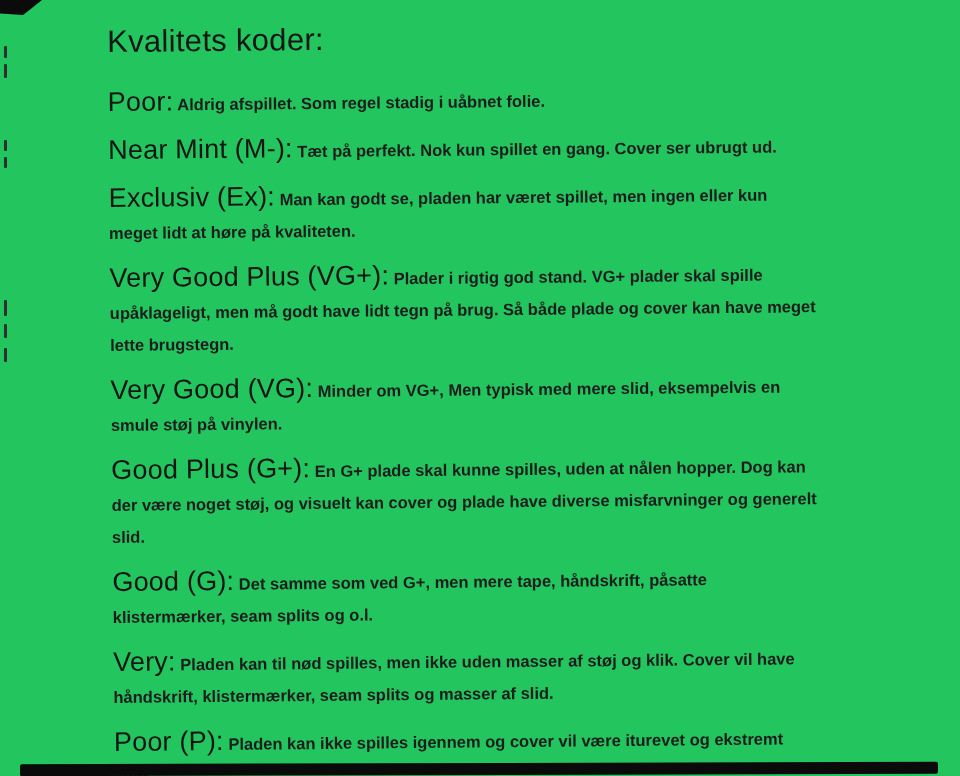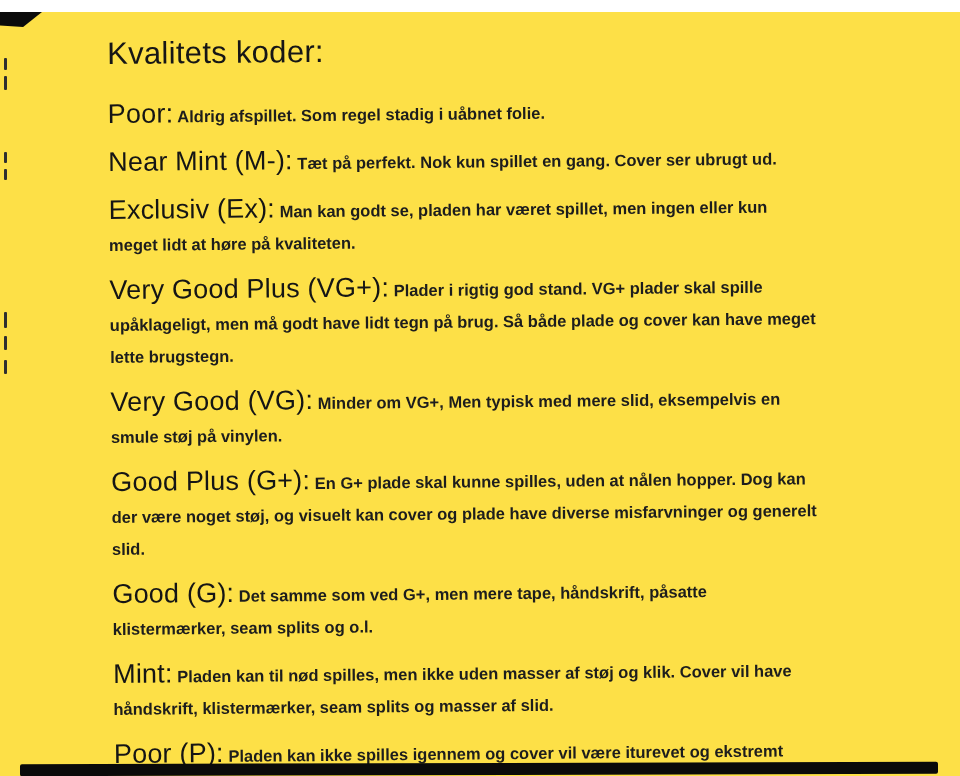--- a/index.html
+++ b/index.html
@@ -11,22 +11,21 @@
     width: 960px;
     height: 776px;
     overflow: hidden;
     position: relative;
     font-family: "Liberation Sans", sans-serif;
     color: #1b1b1b;
   }
   .scan-page {
     position: absolute;
     inset: 0;
-    background: #fde047;
-    margin-top: 12px;
+    background: #22c55e;
   }
   
   .corner-blob {
     position: absolute;
     left: 0;
     top: 0;
     width: 42px;
     height: 15px;
     background: #0b0b0b;
     clip-path: polygon(0 0, 100% 0, 55% 100%, 0 90%);
@@ -101,19 +100,19 @@
   <div class="content">
     <h1 class="doc-title">Kvalitets koder:</h1>
     <div id="entries">
         <p class="entry"><span class="term">Poor:</span><span class="desc"> Aldrig afspillet. Som regel stadig i uåbnet folie.</span></p>
         <p class="entry"><span class="term">Near Mint (M-):</span><span class="desc"> Tæt på perfekt. Nok kun spillet en gang. Cover ser ubrugt ud.</span></p>
         <p class="entry"><span class="term">Exclusiv (Ex):</span><span class="desc"> Man kan godt se, pladen har været spillet, men ingen eller kun meget lidt at høre på kvaliteten.</span></p>
         <p class="entry"><span class="term">Very Good Plus (VG+):</span><span class="desc"> Plader i rigtig god stand. VG+ plader skal spille upåklageligt, men må godt have lidt tegn på brug. Så både plade og cover kan have meget lette brugstegn.</span></p>
         <p class="entry"><span class="term">Very Good (VG):</span><span class="desc"> Minder om VG+, Men typisk med mere slid, eksempelvis en smule støj på vinylen.</span></p>
         <p class="entry"><span class="term">Good Plus (G+):</span><span class="desc"> En G+ plade skal kunne spilles, uden at nålen hopper. Dog kan der være noget støj, og visuelt kan cover og plade have diverse misfarvninger og generelt slid.</span></p>
         <p class="entry"><span class="term">Good (G):</span><span class="desc"> Det samme som ved G+, men mere tape, håndskrift, påsatte klistermærker, seam splits og o.l.</span></p>
-        <p class="entry"><span class="term">Mint:</span><span class="desc"> Pladen kan til nød spilles, men ikke uden masser af støj og klik. Cover vil have håndskrift, klistermærker, seam splits og masser af slid.</span></p>
+        <p class="entry"><span class="term">Very:</span><span class="desc"> Pladen kan til nød spilles, men ikke uden masser af støj og klik. Cover vil have håndskrift, klistermærker, seam splits og masser af slid.</span></p>
         <p class="entry"><span class="term">Poor (P):</span><span class="desc"> Pladen kan ikke spilles igennem og cover vil være iturevet og ekstremt slidt.</span></p>
       </div>
   </div>
 
   <div class="bottom-bar"></div>
 </div>
 
 </body></html>

